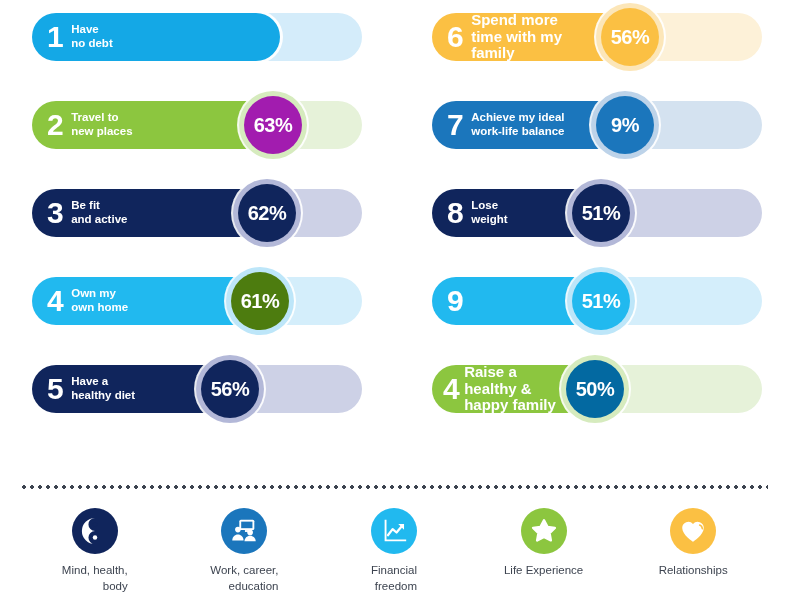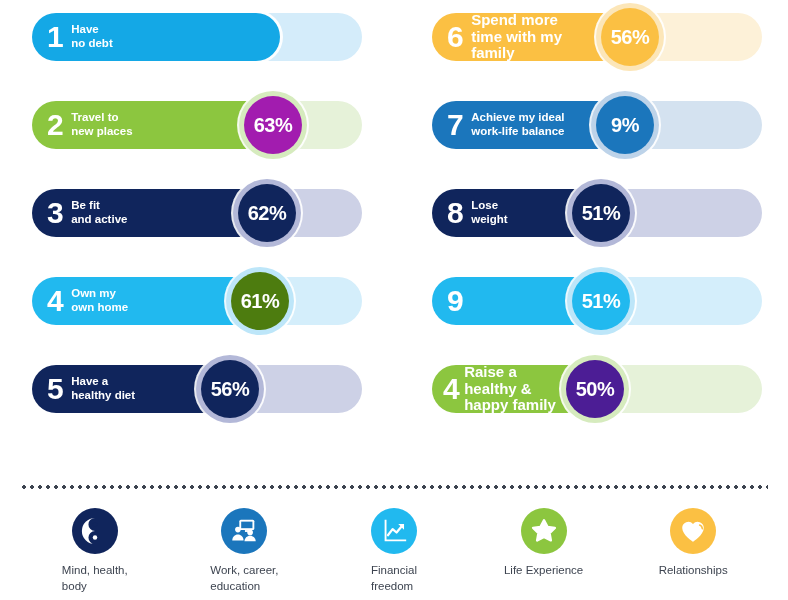--- a/index.html
+++ b/index.html
@@ -137,21 +137,21 @@
     border-radius: 50%;
     display: flex;
     align-items: center;
     justify-content: center;
   }
 
   .legend-icon svg { display: block; }
 
   .legend-text {
     margin-top: 9px;
-    text-align: left;
+    text-align: right;
     font-size: 11.5px;
     line-height: 1.35;
     color: #3d4450;
     white-space: pre-line;
   }
 </style>
 </head>
 <body>
 
 <div id="root">
@@ -240,21 +240,21 @@
           <div class="bubble" style="left: 152px; background: rgb(33, 185, 239); box-shadow: rgb(189, 230, 249) 0px 0px 0px 5px, rgba(255, 255, 255, 0.9) 0px 0px 0px 7px;">51%</div>
         </div>
         <div class="rank-row">
           <div class="track" style="background: rgb(230, 242, 217);"></div>
           <div class="fill" style="width: 160px; background: rgb(140, 198, 63);">
             <span class="rank-num two-digit">4</span>
             <span class="rank-label tight">Raise a
 healthy &amp;
 happy family</span>
           </div>
-          <div class="bubble" style="left: 146px; background: #4c1d95; box-shadow: rgb(214, 235, 190) 0px 0px 0px 5px, rgba(255, 255, 255, 0.9) 0px 0px 0px 7px;">50%</div>
+          <div class="bubble" style="left: 146px; background: #0369a1; box-shadow: rgb(214, 235, 190) 0px 0px 0px 5px, rgba(255, 255, 255, 0.9) 0px 0px 0px 7px;">50%</div>
         </div>
       </div>
   </div>
 
   <div class="divider"></div>
 
   <div class="legend" id="legend">
       <div class="legend-item">
         <div class="legend-icon" style="background: rgb(16, 37, 92);">
           <svg xmlns="http://www.w3.org/2000/svg" width="30" height="30" viewBox="0 0 32 32" fill="#fff">

